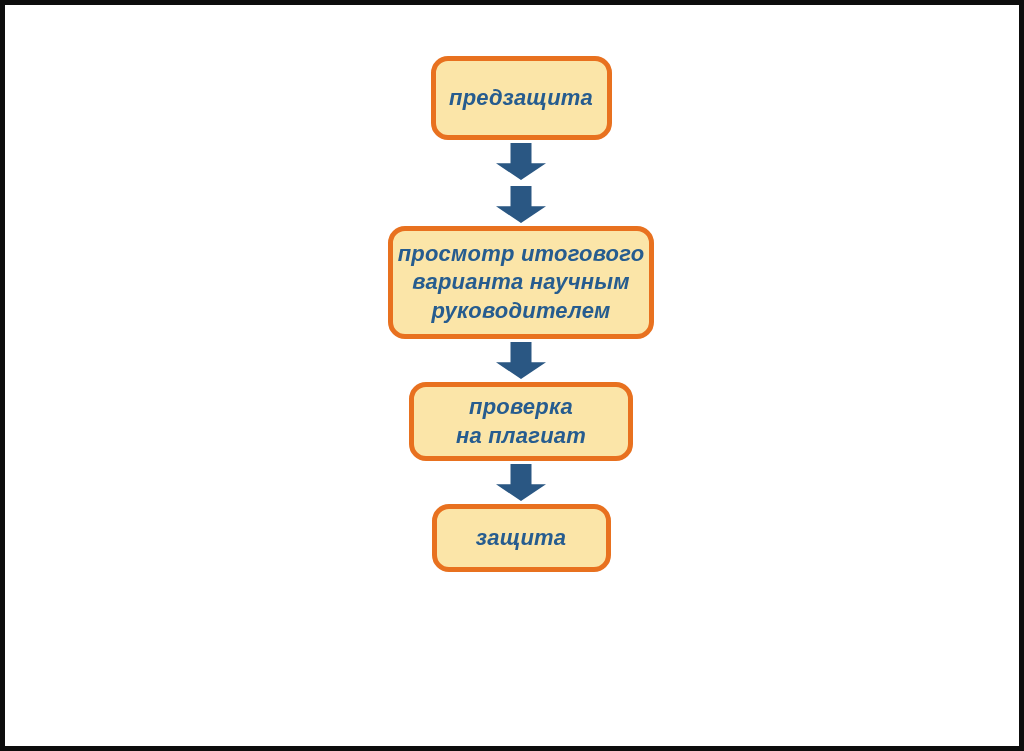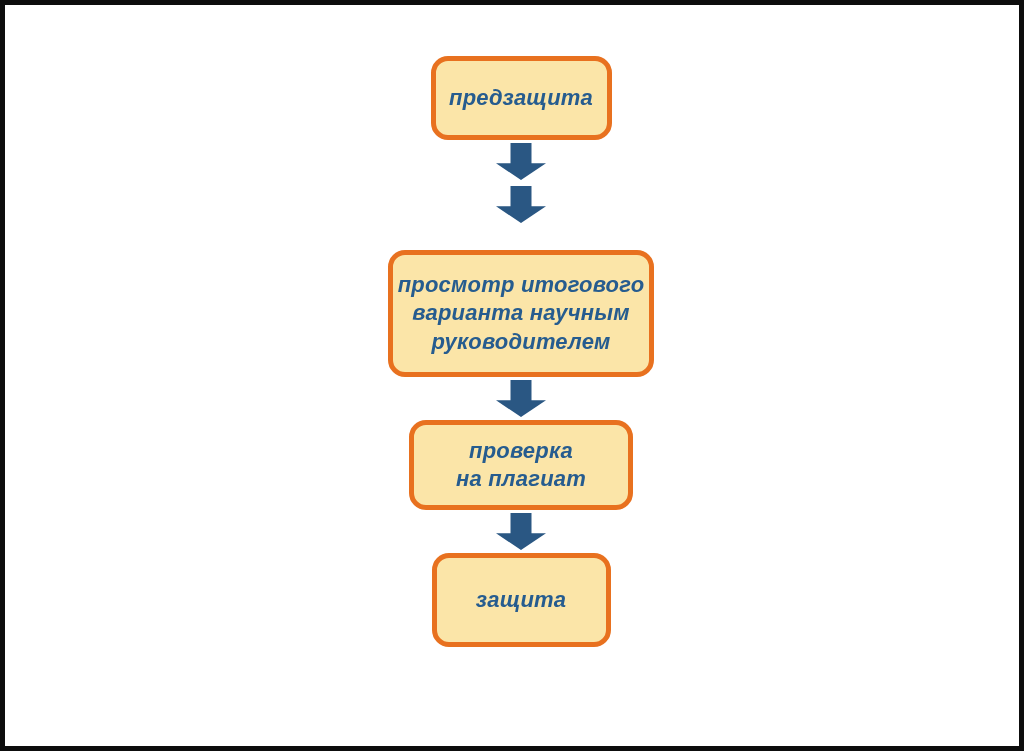--- a/index.html
+++ b/index.html
@@ -41,23 +41,23 @@
   .node .label {
     color: var(--text, #265C8F);
     font-weight: 700;
     font-size: 22px;
     line-height: 1.28;
     white-space: pre-line;
     letter-spacing: 0.2px;
   }
   .n1 { width: 181px; height: 84px; }
   .n2 { width: 225px; height: 92px; }
-  .n3 { width: 266px; height: 127px; margin-top: 24px; }
-  .n4 { width: 224px; height: 90px; }
-  .n5 { width: 179px; height: 94px; }
+  .n3 { width: 266px; height: 113px; }
+  .n4 { width: 224px; height: 79px; }
+  .n5 { width: 179px; height: 68px; }
   .arrow {
     width: 50px;
     height: 37px;
     margin: 3px 0;
     flex: none;
     background: var(--arrow, #2A5783);
     clip-path: polygon(29% 0%, 71% 0%, 71% 55%, 100% 55%, 50% 100%, 0% 55%, 29% 55%);
   }
 </style>
 </head>

